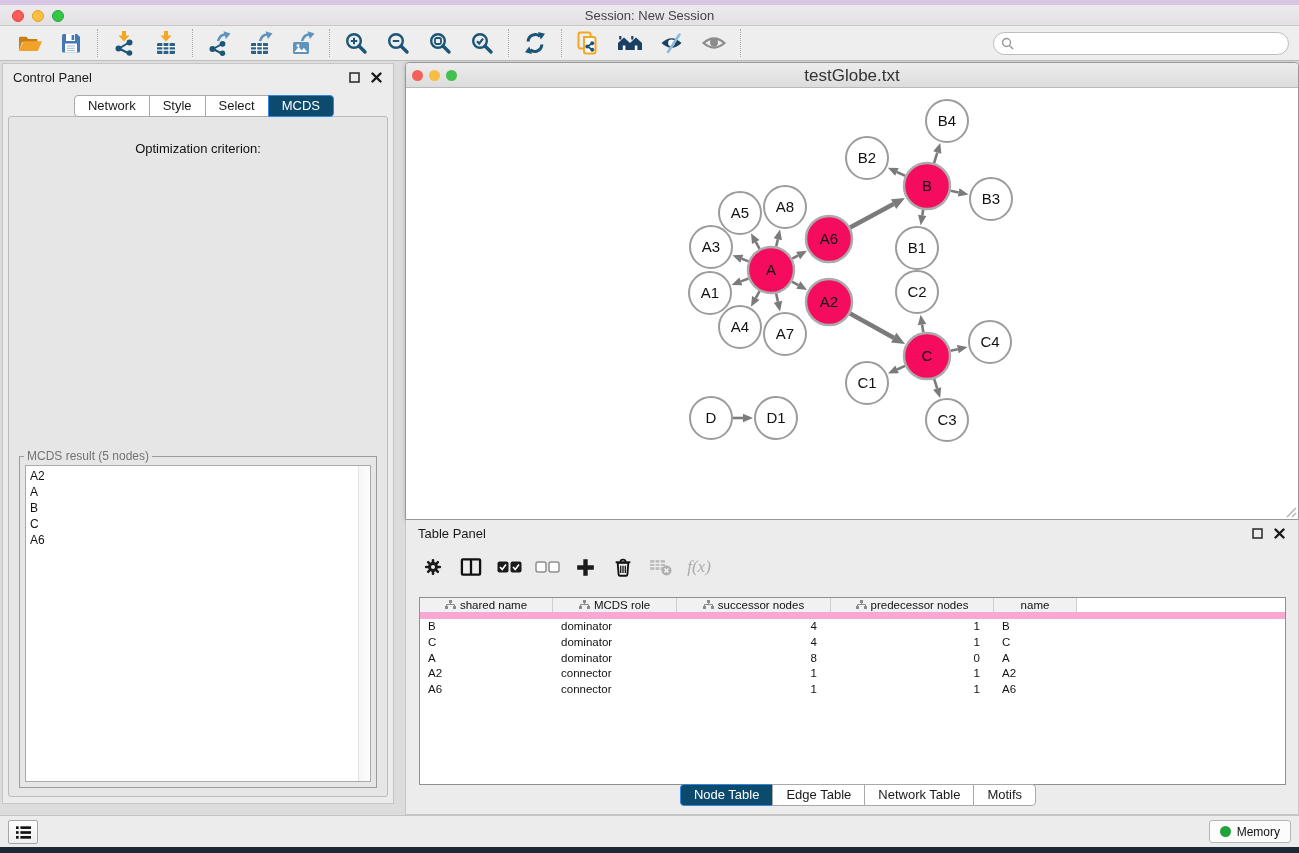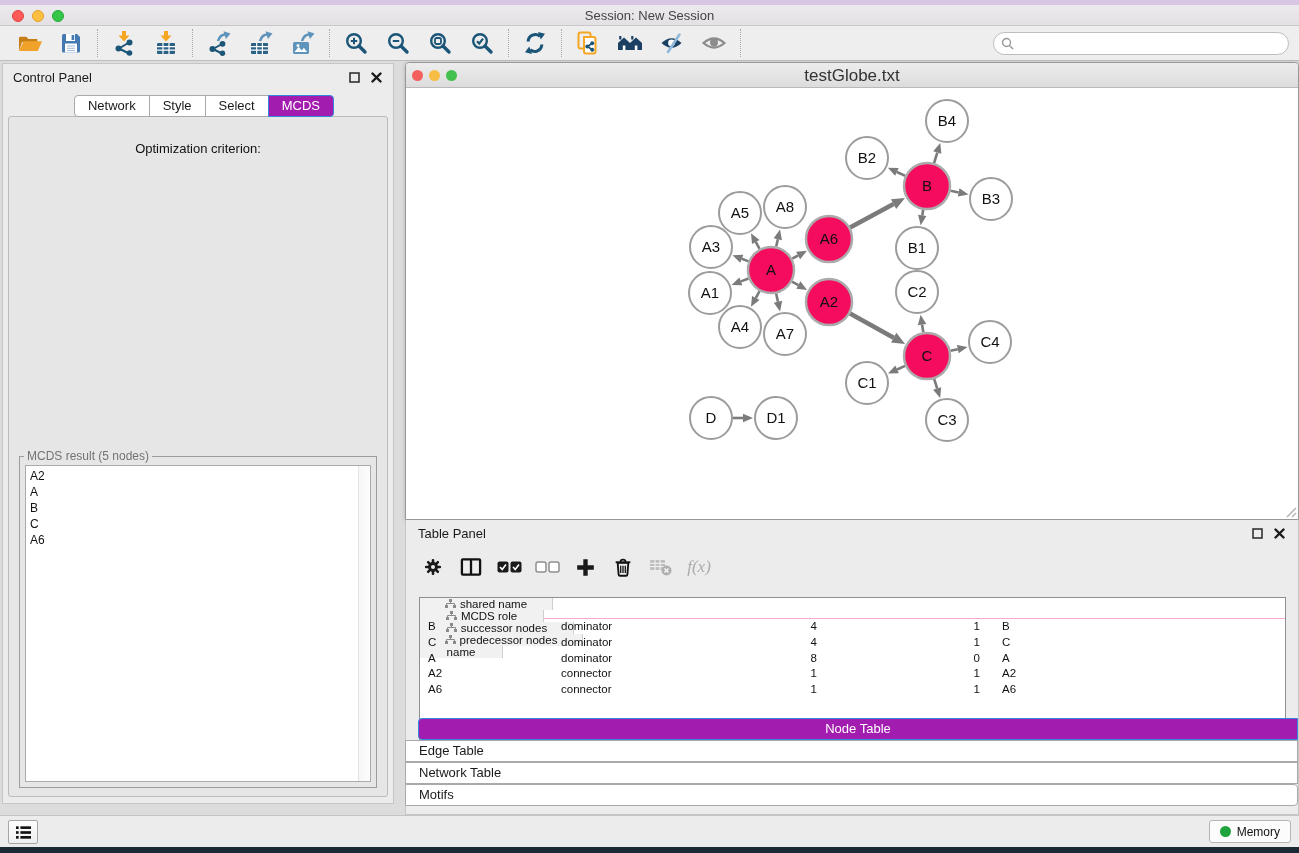--- a/index.html
+++ b/index.html
@@ -30,21 +30,21 @@
   
   #control-panel { position:absolute; left:2px; top:2px; width:392px; height:741px; background:#ECECEC; border:1px solid #C6C6C6; }
   .panel-header { height:26px; display:flex; align-items:center; padding:0 10px; }
   .panel-header .ph-title { font-size:13px; color:#1A1A1A; }
   .panel-header .ph-icons { margin-left:auto; display:flex; gap:8px; align-items:center; }
   .ph-btn { width:14px; height:14px; display:flex; align-items:center; justify-content:center; }
   #cp-tabs { position:absolute; left:0; top:31px; width:100%; display:flex; justify-content:center; z-index:2; }
   .seg { background:#fff; border:1px solid #A9A9A9; padding:2px 13px; font-size:13px; color:#1A1A1A; margin-left:-1px; line-height:16px; cursor:default; }
   .seg:first-child { border-radius:4px 0 0 4px; margin-left:12px;text-align:center; }
   .seg:last-child { border-radius:0 4px 4px 0; }
-  .seg.active { background:#a21caf; border-color:#3286DE; color:#fff; }
+  .seg.active { background:#0c4a6e; border-color:#3286DE; color:#fff; }
   #cp-content { position:absolute; left:5px; right:5px; top:52px; bottom:6px; background:#E6E6E6; border:1px solid #BBB; border-radius:3px; }
   #opt-label { text-align:center; font-size:13px; color:#111; margin-top:24px; }
   #dropdown { position:absolute; left:38px; right:40px; top:40px; height:23px; background:#fff; border:1px solid #A6A6A6; border-radius:4px; display:flex; align-items:center; }
   #dropdown .val { flex:1; font-size:13px; color:#111; padding-left:8px; white-space:nowrap; overflow:hidden; }
   #dropdown .stepper { width:19px; align-self:stretch; background:linear-gradient(#71B2F8,#2E7BE9); border-radius:0 3px 3px 0; display:flex; flex-direction:column; align-items:center; justify-content:center; }
   .chev-up { width:0; height:0; border-left:3.5px solid transparent; border-right:3.5px solid transparent; border-bottom:4.5px solid #fff; margin-bottom:2px; }
   .chev-down { width:0; height:0; border-left:3.5px solid transparent; border-right:3.5px solid transparent; border-top:4.5px solid #fff; }
   #cp-buttons { position:absolute; top:74px; left:0; width:100%; display:flex; justify-content:center; gap:15px; }
   .mac-btn { background:linear-gradient(#FFFFFF,#F1F1F1); border:1px solid #A9A9A9; border-radius:4px; font-size:13px; color:#111; padding:2px 16px; line-height:16px; }
   #result-box { position:absolute; left:10px; right:10px; top:339px; bottom:8px; border:1px solid #9D9D9D; }
@@ -62,25 +62,25 @@
   .nw-light { width:11px; height:11px; border-radius:50%; }
   #nw-canvas { position:relative; width:892px; height:431px; background:#fff; overflow:hidden; }
   #resize-grip { position:absolute; right:1px; bottom:1px; }
 
   
   #table-panel { position:absolute; left:405px; top:459px; width:894px; height:295px; background:#ECECEC; border:1px solid #C6C6C6; border-top:none; }
   #tp-toolbar { position:absolute; left:10px; top:32px; height:30px; display:flex; align-items:center; gap:4px; }
   .ttbtn { width:34px; height:28px; display:flex; align-items:center; justify-content:center; }
   .fx { font-family:"Liberation Serif", serif; font-style:italic; font-size:17px; color:#ABABAB; }
   #table-box { position:absolute; left:13px; right:12px; top:77px; height:188px; background:#fff; border:1px solid #8F8F8F; overflow:hidden; }
-  #table-header-row { display:flex; height:21px; border-bottom:1px solid #f9a8d4;flex-direction:column; }
+  #table-header-row { display:flex; height:21px; border-bottom:7px solid #f9a8d4; }
   .th { background:#F1F1F1; border-right:1px solid #CFCFCF; display:flex; align-items:center; justify-content:center; gap:4px; font-size:11.5px; color:#111; }
   .tr { display:flex; height:15.8px; }
   .td { font-size:11.5px; color:#111; line-height:15.8px; white-space:nowrap; overflow:hidden; }
-  #table-tabs-row { position:absolute; left:0; bottom:8px; width:100%; display:flex; justify-content:center;flex-direction:column; }
+  #table-tabs-row { position:absolute; left:0; bottom:8px; width:100%; display:flex; justify-content:center; }
 
   
   #statusbar { position:absolute; left:0; top:815px; width:100%; height:32px; background:#ECECEC; border-top:1px solid #C4C4C4; }
   #panels-btn { position:absolute; left:8px; top:4px; width:30px; height:24px; background:linear-gradient(#FDFDFD,#EFEFEF); border:1px solid #A5A5A5; border-radius:2px; display:flex; align-items:center; justify-content:center; }
   #memory-btn { position:absolute; right:8px; top:4px; height:23px; background:#FCFCFC; border:1px solid #B5B5B5; border-radius:3px; display:flex; align-items:center; gap:6px; padding:0 10px; }
   #memory-dot { width:11px; height:11px; border-radius:50%; background:#1FA33C; }
   #memory-label { font-size:12px; color:#111; }
   #desktop-strip { position:absolute; left:0; top:847px; width:100%; height:6px; background:#1B2836; }
 </style>
 </head>

